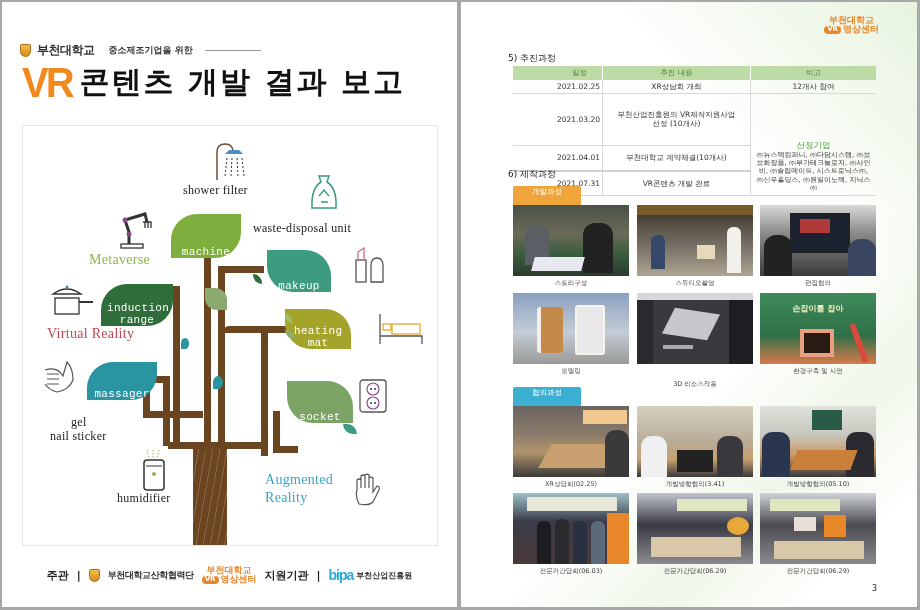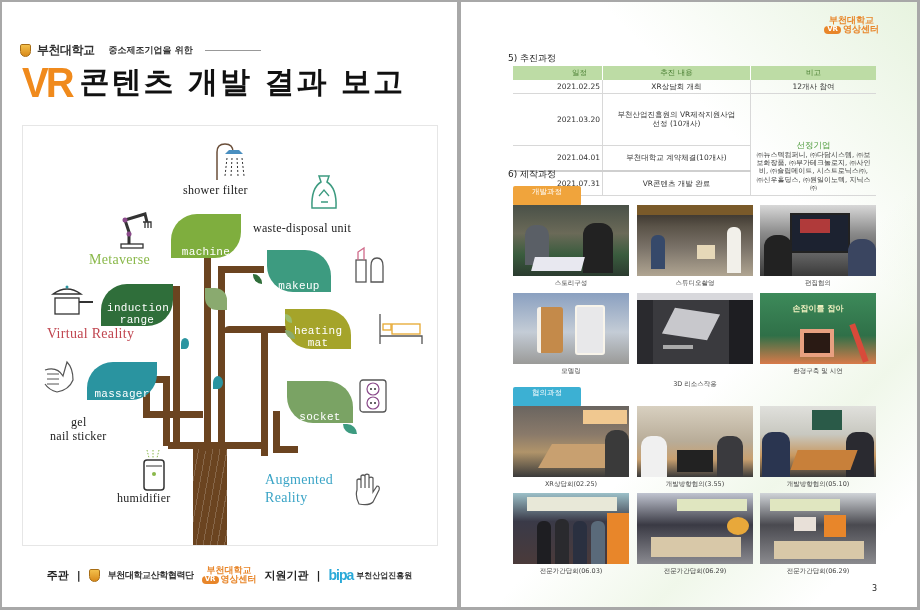--- a/index.html
+++ b/index.html
@@ -331,21 +331,21 @@
       <div style="position:absolute;left:32px;top:38px;width:70px;height:24px;background:#c8a070;transform:skew(-30deg);"></div>
       <div style="position:absolute;left:92px;top:24px;width:24px;height:47px;background:#3a3a3a;border-radius:10px 10px 0 0;"></div>
     </div>
     <div class="caption" style="left:52px;top:478px;">XR상담회(02.25)</div>
 
     <div class="photo" style="left:176px;top:404px;background:linear-gradient(180deg,#d8d0c0 0%,#b8ac98 50%,#c8a070 75%,#3a3a3a 100%);">
       <div style="position:absolute;left:40px;top:44px;width:36px;height:22px;background:#222;"></div>
       <div style="position:absolute;left:4px;top:30px;width:26px;height:41px;background:#f0f0f0;border-radius:10px 10px 0 0;"></div>
       <div style="position:absolute;left:80px;top:30px;width:26px;height:41px;background:#3a3a3e;border-radius:10px 10px 0 0;"></div>
     </div>
-    <div class="caption" style="left:176px;top:478px;">개발방향협의(3.55)</div>
+    <div class="caption" style="left:176px;top:478px;">개발방향협의(3.41)</div>
 
     <div class="photo" style="left:299px;top:404px;background:linear-gradient(180deg,#e0e0dc 0%,#c8c8c0 40%,#c89860 70%,#3a3a3a 100%);">
       <div style="position:absolute;left:52px;top:4px;width:30px;height:20px;background:#2a5a48;"></div>
       <div style="position:absolute;left:2px;top:26px;width:28px;height:45px;background:#2a3550;border-radius:10px 10px 0 0;"></div>
       <div style="position:absolute;left:86px;top:26px;width:28px;height:45px;background:#2a2a30;border-radius:10px 10px 0 0;"></div>
       <div style="position:absolute;left:34px;top:44px;width:60px;height:20px;background:#c8803a;transform:skew(-20deg);"></div>
     </div>
     <div class="caption" style="left:299px;top:478px;">개발방향협의(05.10)</div>
 
     <div class="photo" style="left:52px;top:491px;background:linear-gradient(180deg,#9cc0c8 0%,#3a3a48 40%,#4a3a3a 100%);">

